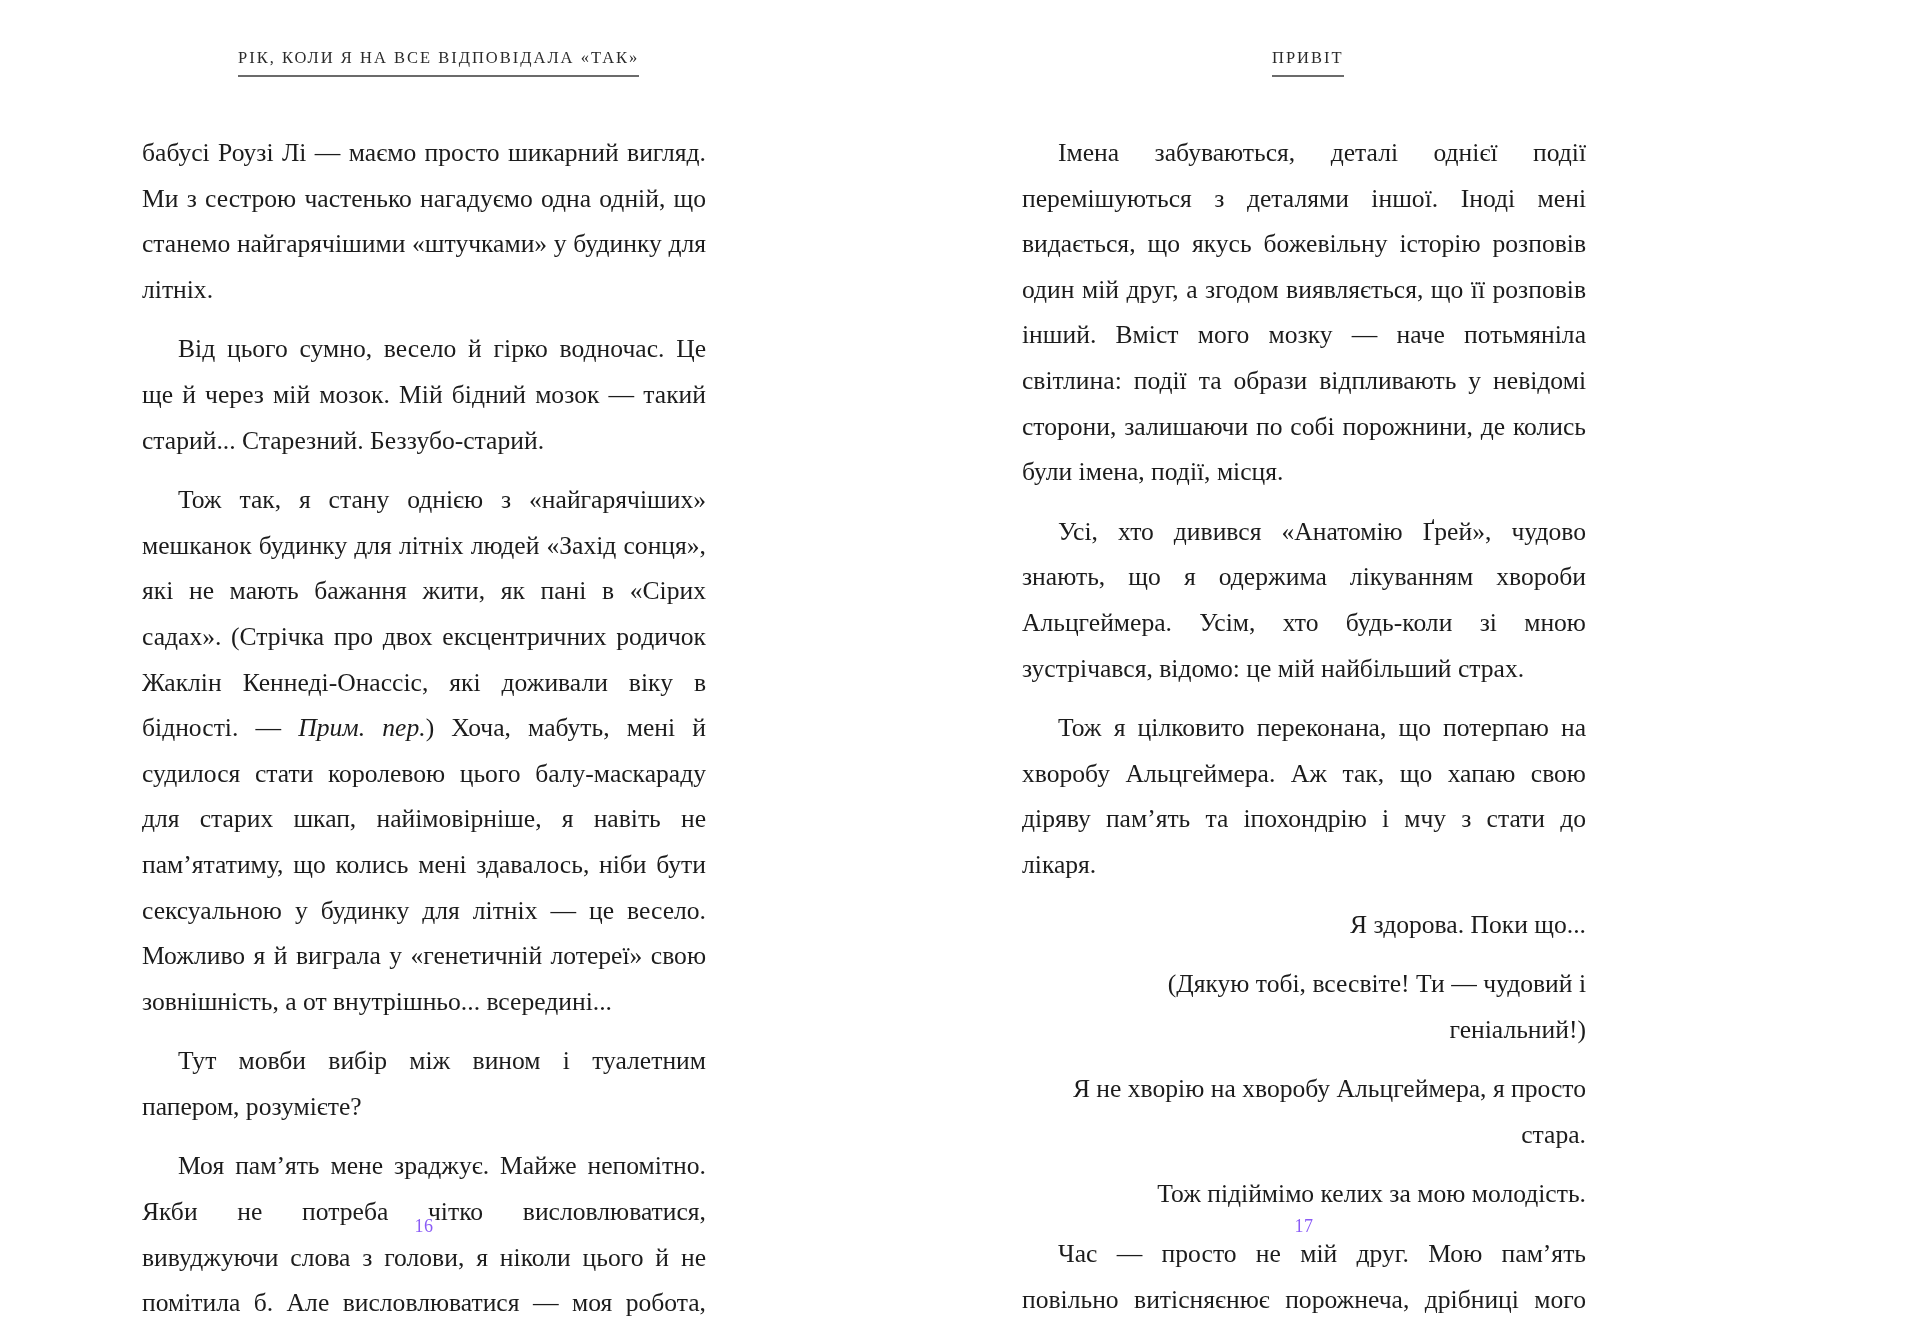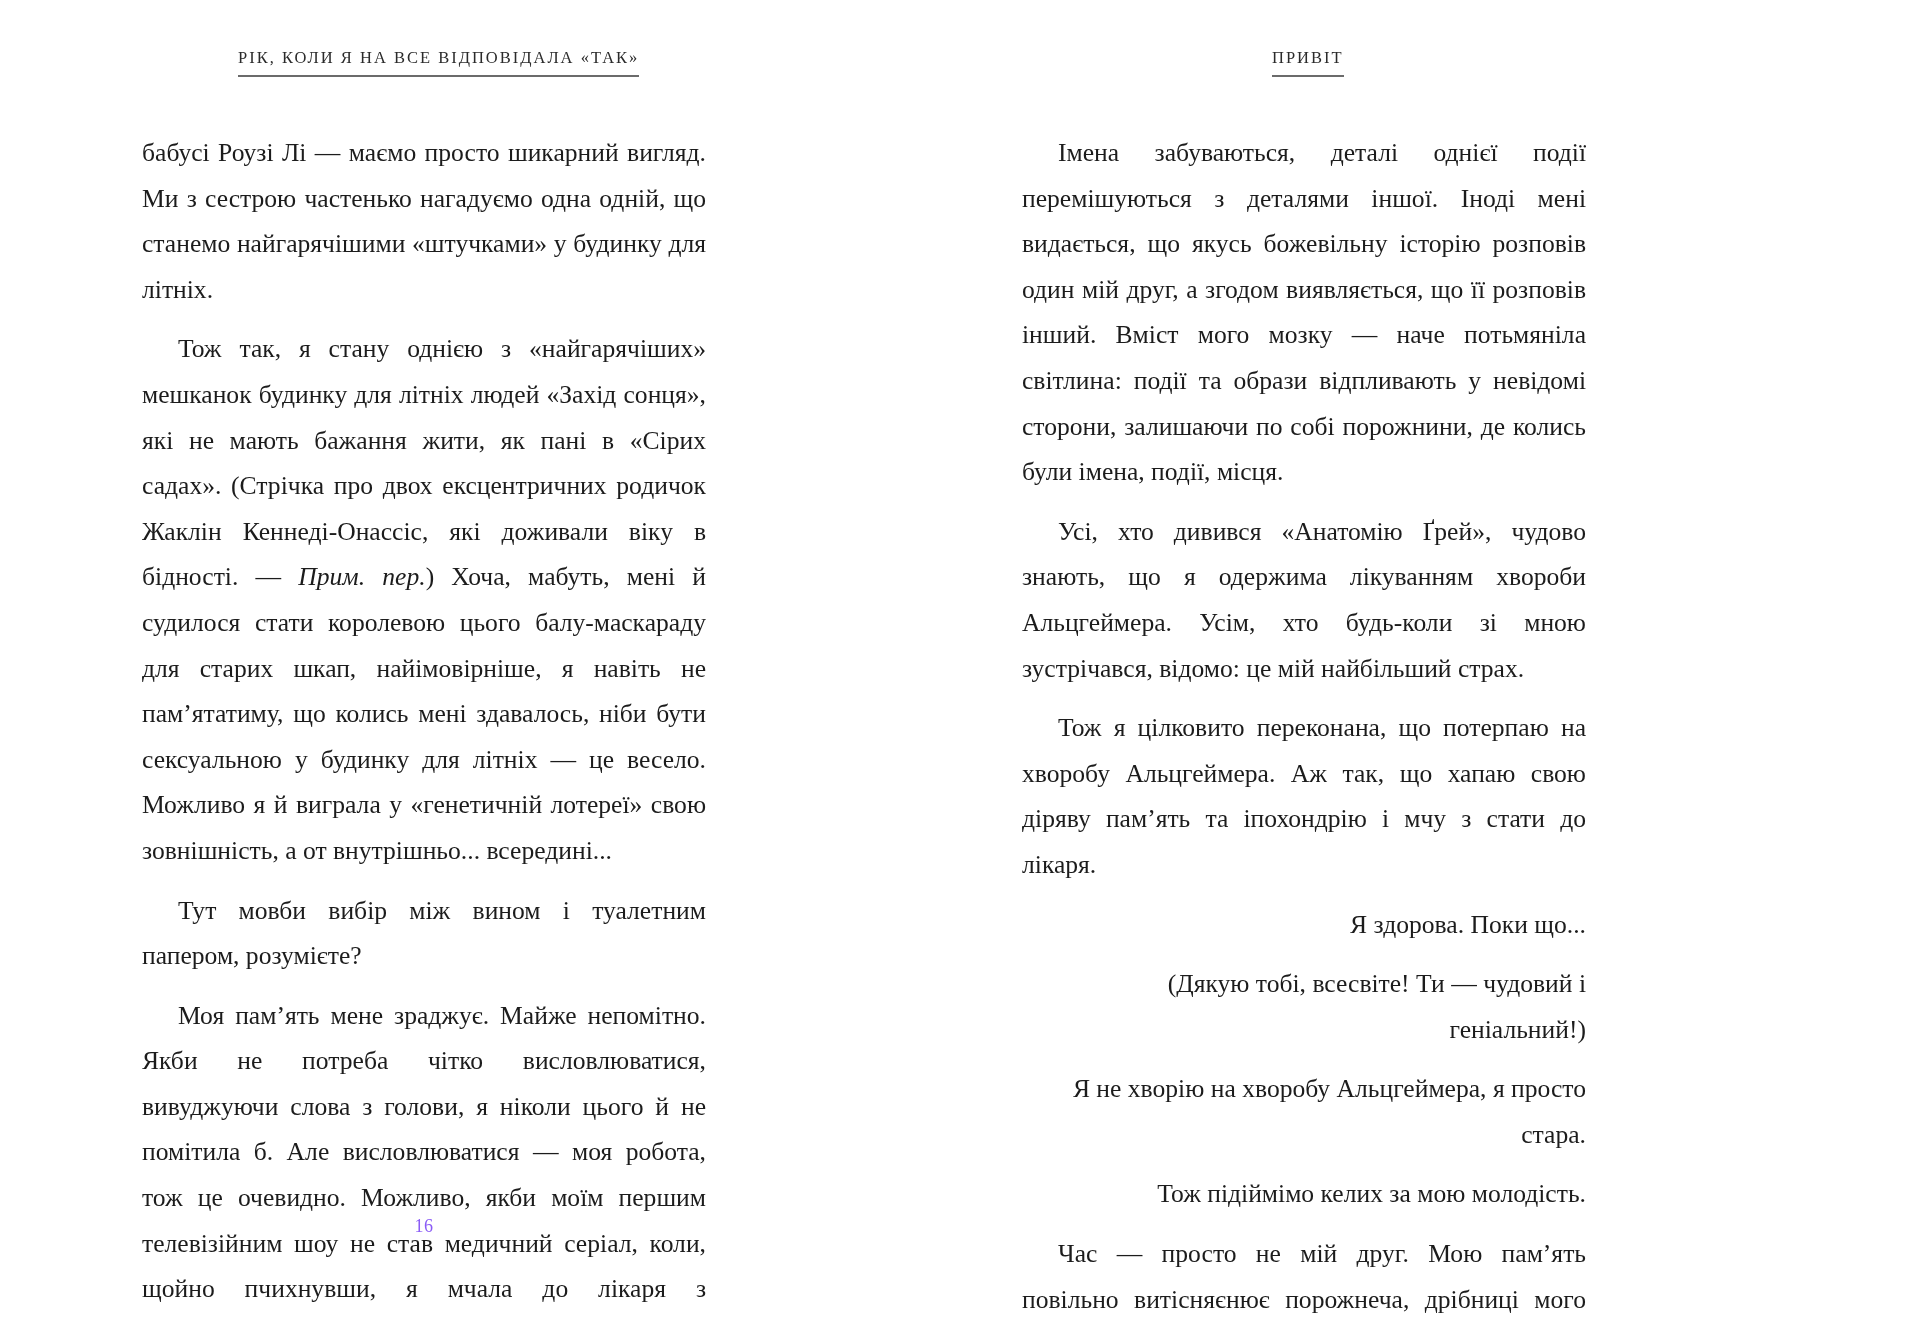--- a/index.html
+++ b/index.html
@@ -105,20 +105,21 @@
 <div class="spread">
 
   <div class="page page-left">
 
     <div class="running-head">
       <span class="running-head-text">РІК, КОЛИ Я НА ВСЕ ВІДПОВІДАЛА «ТАК»</span>
     </div>
 
     <div class="textblock">
       <p>бабусі Роузі Лі — маємо просто шикарний вигляд. Ми з сестрою частенько нагадуємо одна одній, що станемо найгарячішими «штучками» у будинку для літніх.</p>
+      <p class="indent">Від цього сумно, весело й гірко водночас. Це ще й через мій мозок. Мій бідний мозок — такий старий... Старезний. Беззубо-старий.</p>
       <p class="indent"><span>Тож так, я стану однією з «найгарячіших» мешканок будинку для літніх людей «Захід сонця», які не мають бажання жити, як пані в «Сірих садах». (Стрічка про двох ексцентричних родичок Жаклін Кеннеді-Онассіс, які доживали віку в бідності. — </span><em>Прим. пер.</em><span>) Хоча, мабуть, мені й судилося стати королевою цього балу-маскараду для старих шкап, найімовірніше, я навіть не пам’ятатиму, що колись мені здавалось, ніби бути сексуальною у будинку для літніх — це весело. Можливо я й виграла у «генетичній лотереї» свою зовнішність, а от внутрішньо... всередині...</span></p>
       <p class="indent">Тут мовби вибір між вином і туалетним папером, розумієте?</p>
       <p class="indent">Моя пам’ять мене зраджує. Майже непомітно. Якби не потреба чітко висловлюватися, вивуджуючи слова з голови, я ніколи цього й не помітила б. Але висловлюватися — моя робота, тож це очевидно. Можливо, якби моїм першим телевізійним шоу не став медичний серіал, коли, щойно пчихнувши, я мчала до лікаря з іпохондричною упевненістю, що помираю від пухлини мозку чи інших невиліковних хвороб, я списала би все на хронічне недосипання. Проте я мчала, тож брак сну — не відмовка.</p>
     </div>
 
     <div class="folio">
       <span>16</span>
     </div>
   </div>
 
@@ -134,15 +135,18 @@
       <p class="indent">Тож я цілковито переконана, що потерпаю на хворобу Альцгеймера. Аж так, що хапаю свою діряву пам’ять та іпохондрію і мчу з стати до лікаря.</p>
       <p class="indent ragged">Я здорова. Поки що...</p>
       <p class="indent ragged">(Дякую тобі, всесвіте! Ти — чудовий і геніальний!)</p>
       <p class="indent ragged">Я не хворію на хворобу Альцгеймера, я просто стара.</p>
       <p class="indent ragged">Тож підіймімо келих за мою молодість.</p>
       <p class="indent">Час — просто не мій друг. Мою пам’ять повільно витісняєнює порожнеча, дрібниці мого життя зникають, зі стін мого мозку викрадають картини.</p>
       <p class="indent">Це виснажує та спантеличує. Смішно й сумно водночас. Проте я заробляю на життя тим, чим займалася усе життя — вигадками. Тож нічого нового.</p>
 
     </div>
 
+    <div class="folio">
+      <span>17</span>
+    </div>
   </div>
 
 </div>
 
 </body></html>

